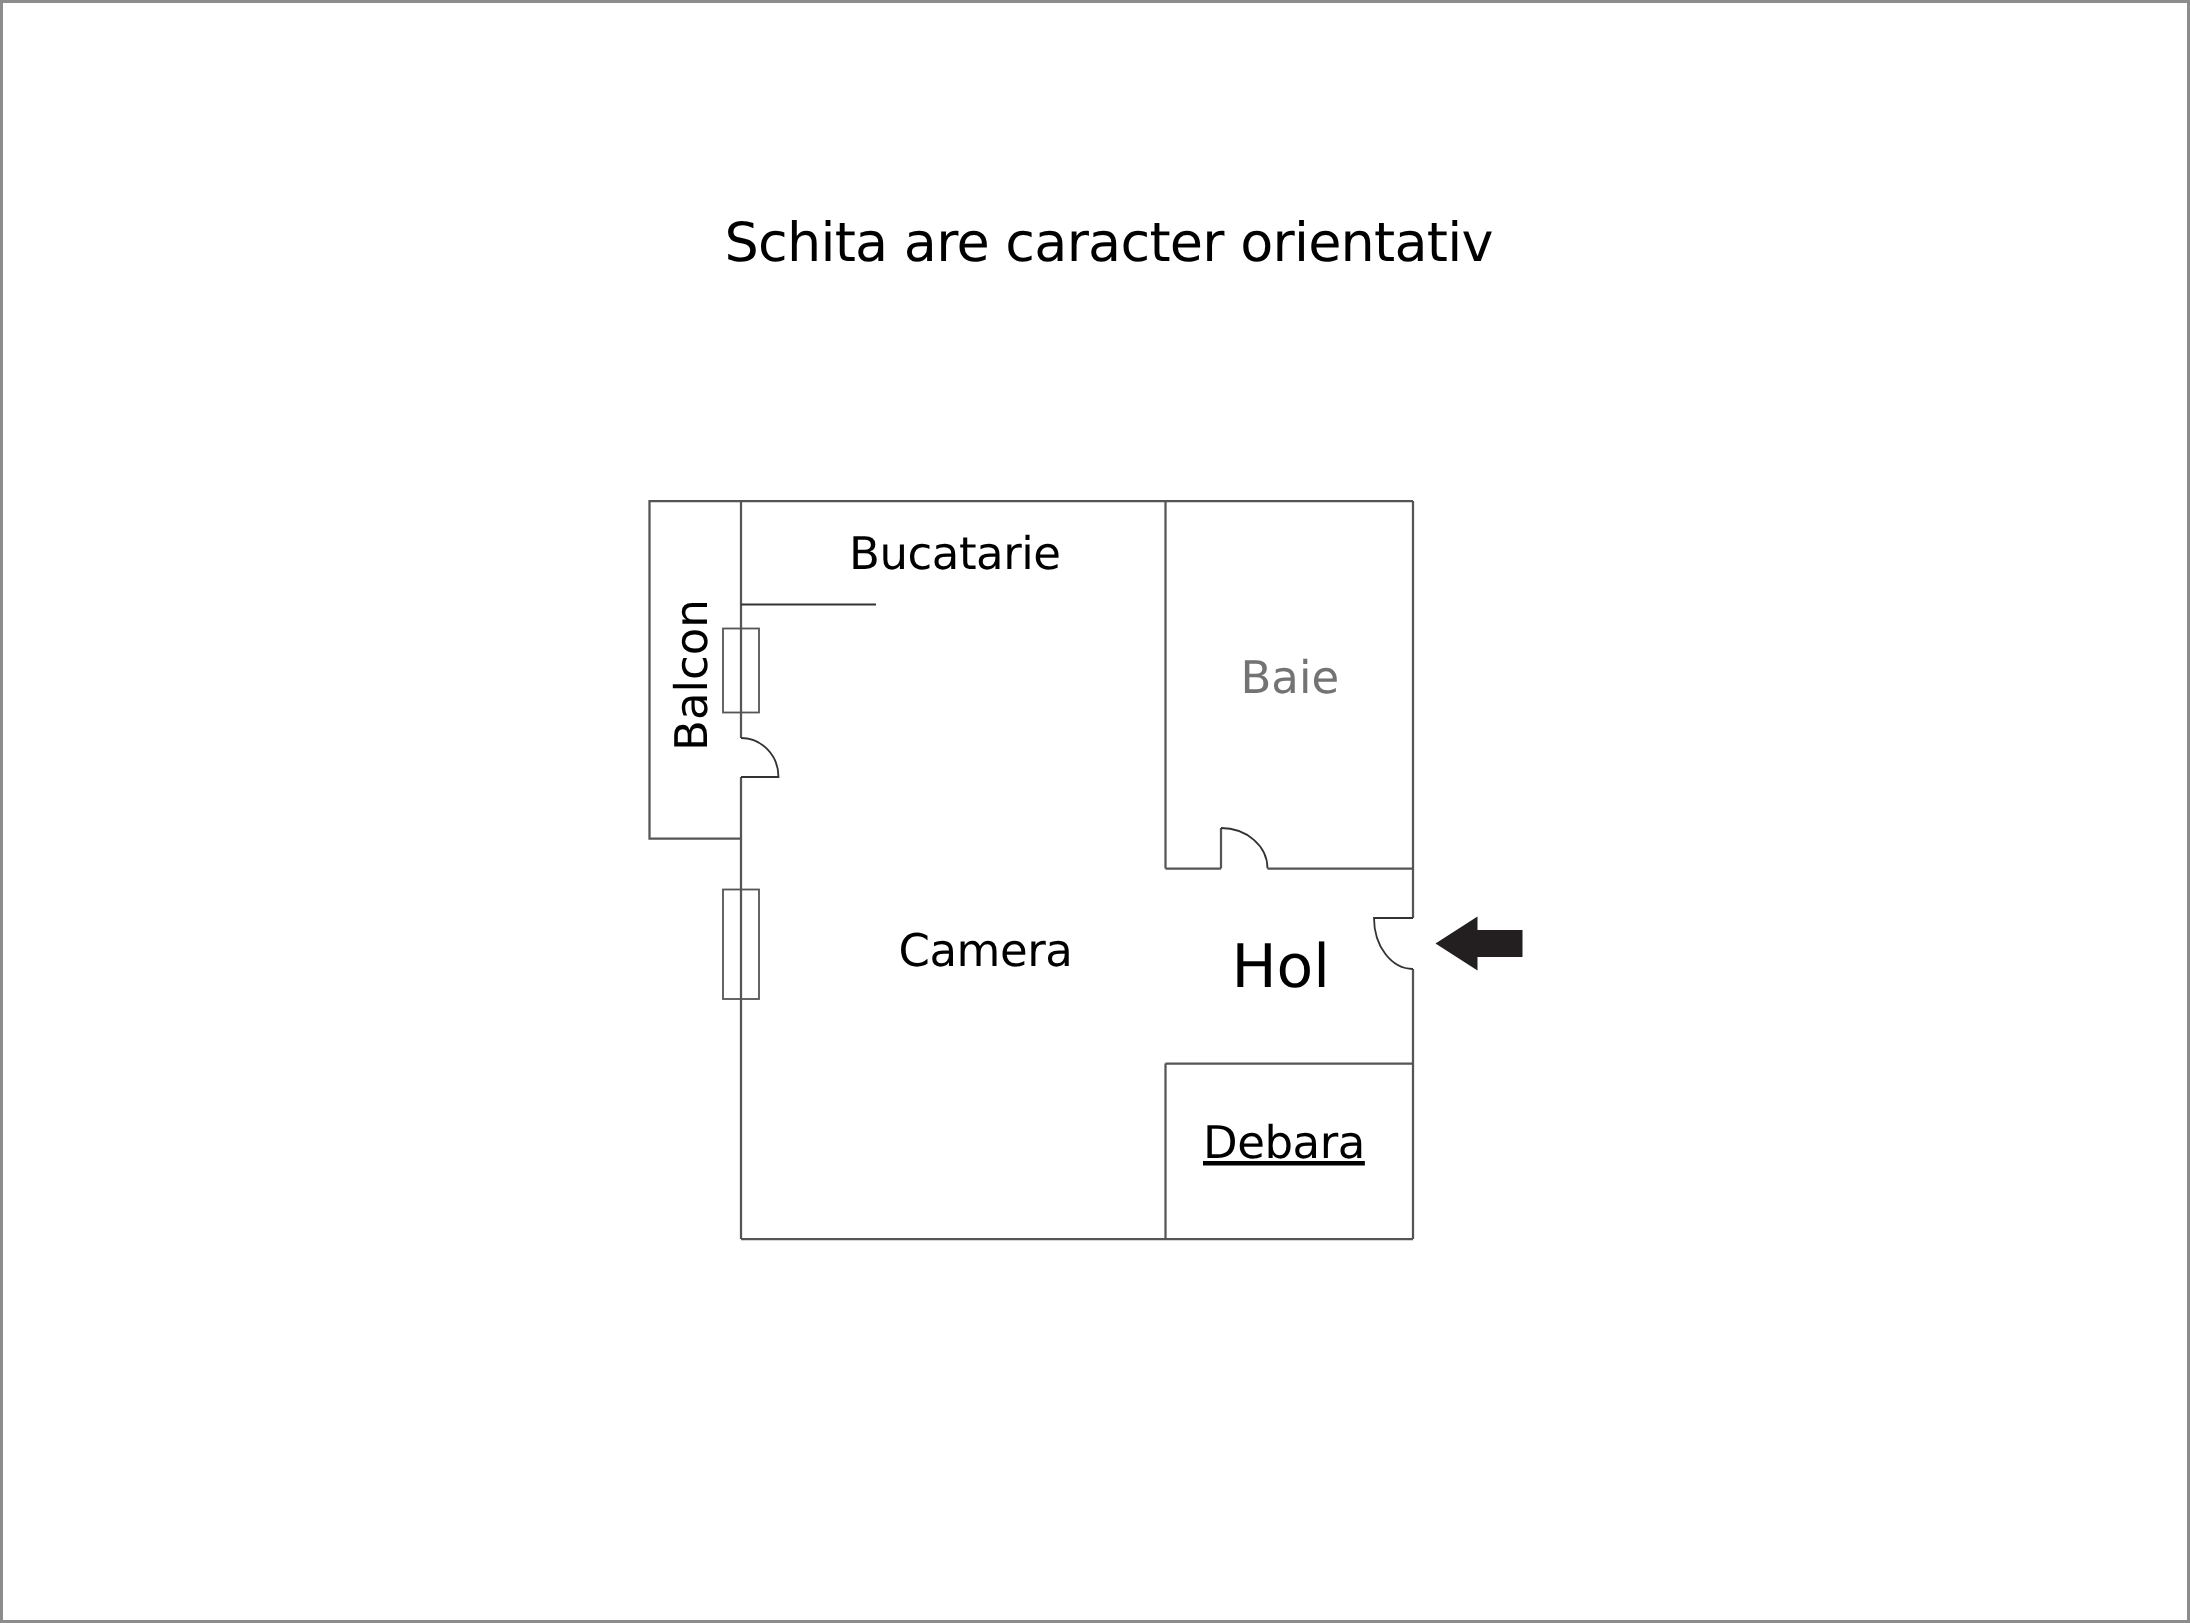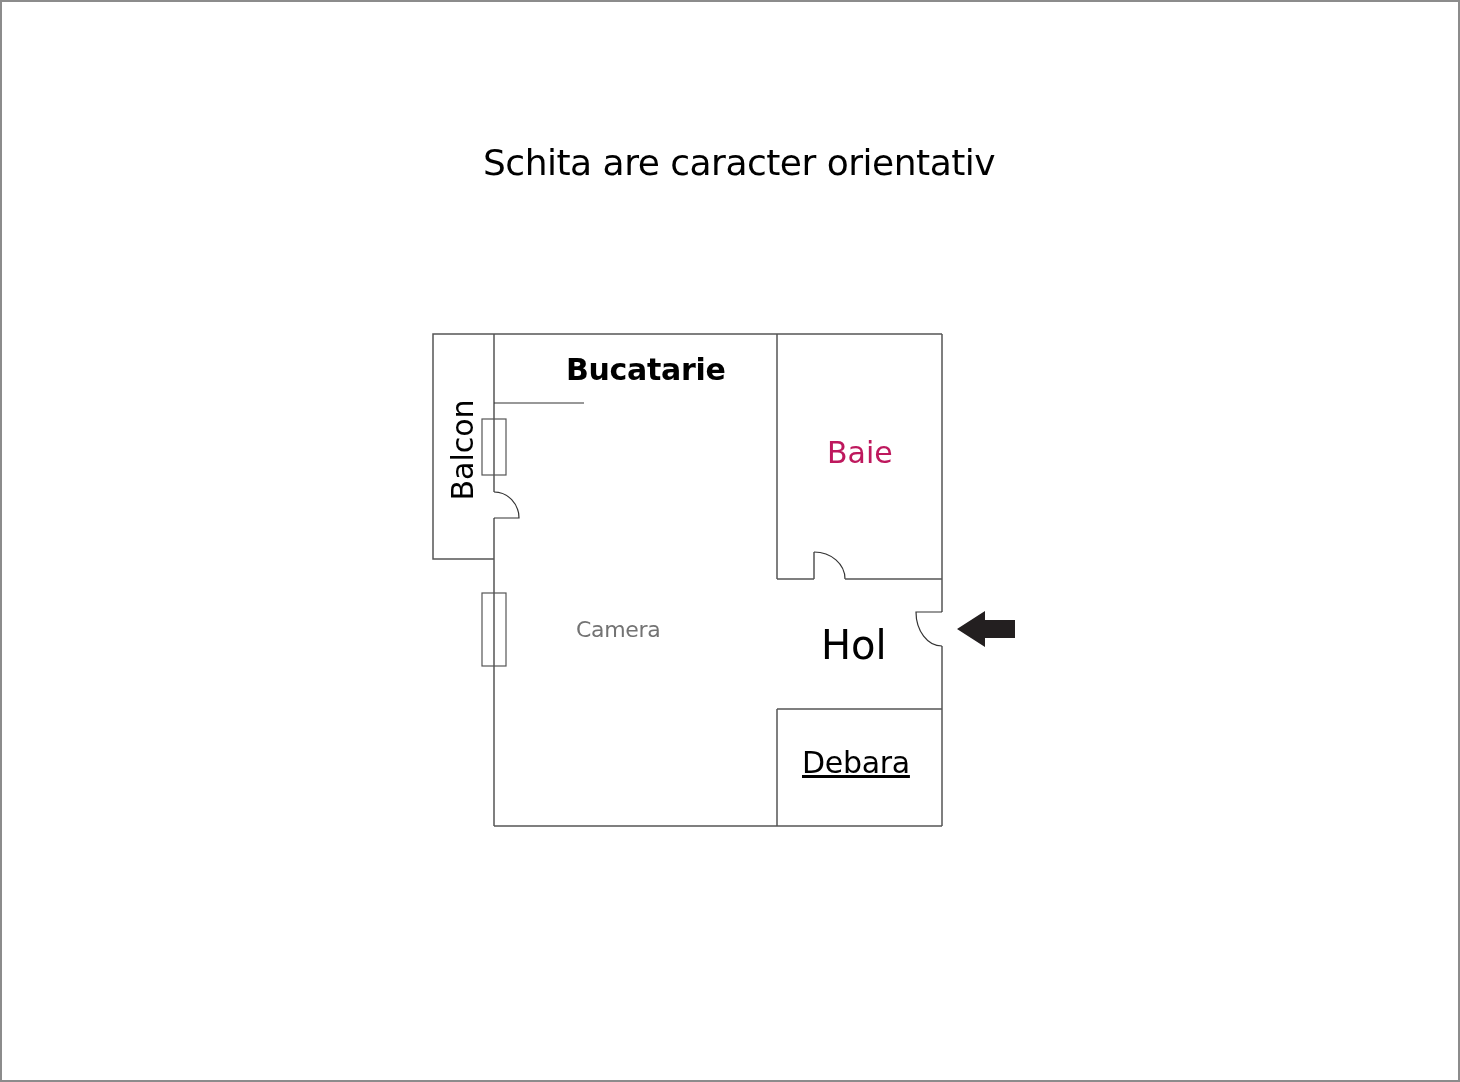--- a/index.html
+++ b/index.html
@@ -94,21 +94,21 @@
   <g>
     <line class="wall" x1="777" y1="709" x2="942" y2="709"></line>
     <line class="wall" x1="777" y1="709" x2="777" y2="826"></line>
   </g>
 
   <polygon fill="#231f20" points="957,629 985,611 985,620 1015,620 1015,638 985,638 985,647"></polygon>
 </svg>
 
 <div style="position:absolute; left:462px; top:450px; font-size:30px; color:#000; transform: translate(-50%,-50%) rotate(-90deg); white-space:nowrap;">Balcon</div>
 
-<div style="position:absolute; left:566px; top:352px; font-size:30px; color:#000; white-space:nowrap; letter-spacing:-0.3px;font-weight:bold;">Bucatarie</div>
+<div style="position:absolute; left:566px; top:352px; font-size:30px; color:#000; white-space:nowrap; letter-spacing:-0.3px;">Bucatarie</div>
 
-<div style="position:absolute; left:827px; top:435px; font-size:30px; color:#be185d; white-space:nowrap;">Baie</div>
+<div style="position:absolute; left:827px; top:435px; font-size:30px; color:#737373; white-space:nowrap;">Baie</div>
 
-<div style="position:absolute; left:576px; top:617px; font-size:22px; color:#737373; white-space:nowrap; letter-spacing:-0.3px;">Camera</div>
+<div style="position:absolute; left:599px; top:617px; font-size:30px; color:#000000; white-space:nowrap; letter-spacing:-0.3px;">Camera</div>
 
 <div style="position:absolute; left:821px; top:622px; font-size:40px; color:#000; white-space:nowrap;">Hol</div>
 
 <div style="position:absolute; left:802px; top:745px; font-size:30px; color:#000; white-space:nowrap; letter-spacing:-0.3px;text-decoration:underline;">Debara</div>
 
 </body></html>

